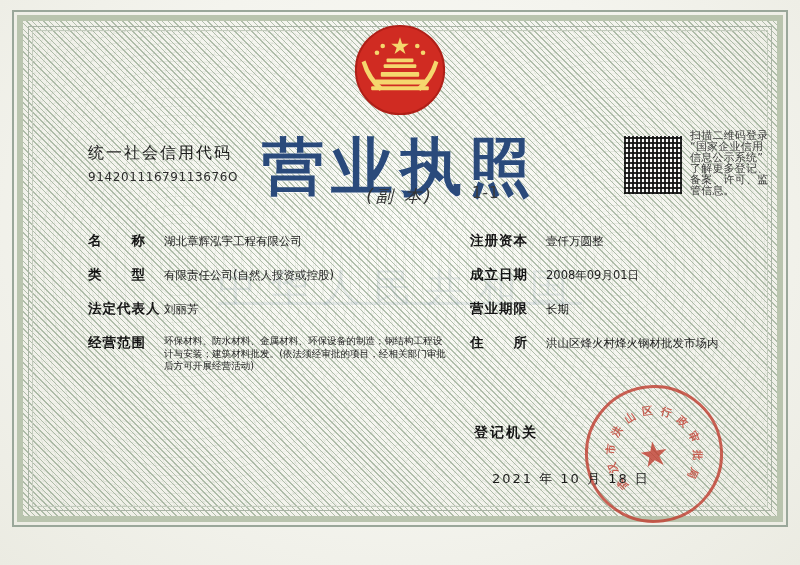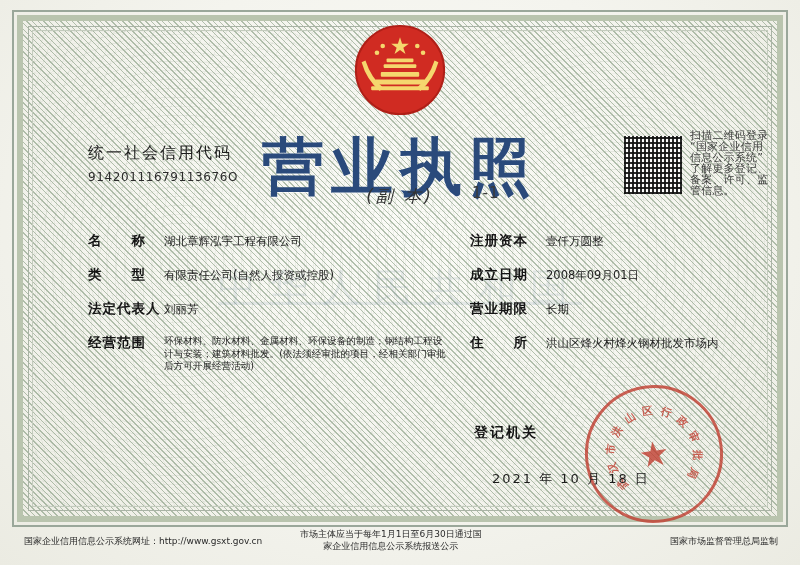--- a/index.html
+++ b/index.html
@@ -415,22 +415,14 @@
         <span style="transform: rotate(25deg) translate(-50%, -50px);">行</span>
         <span style="transform: rotate(50deg) translate(-50%, -50px);">政</span>
         <span style="transform: rotate(75deg) translate(-50%, -50px);">审</span>
         <span style="transform: rotate(100deg) translate(-50%, -50px);">批</span>
         <span style="transform: rotate(125deg) translate(-50%, -50px);">局</span>
       </div>
   </div>
 
   <div class="issue-date">2021 年     10 月   18 日</div>
 
-  <div class="footer">
-    <div class="footer-left">国家企业信用信息公示系统网址：http://www.gsxt.gov.cn</div>
-    <div class="footer-center">
-      <div>市场主体应当于每年1月1日至6月30日通过国</div>
-      <div>家企业信用信息公示系统报送公示</div>
-    </div>
-    <div class="footer-right">国家市场监督管理总局监制</div>
-  </div>
 
 </div>
 
 </body></html>

